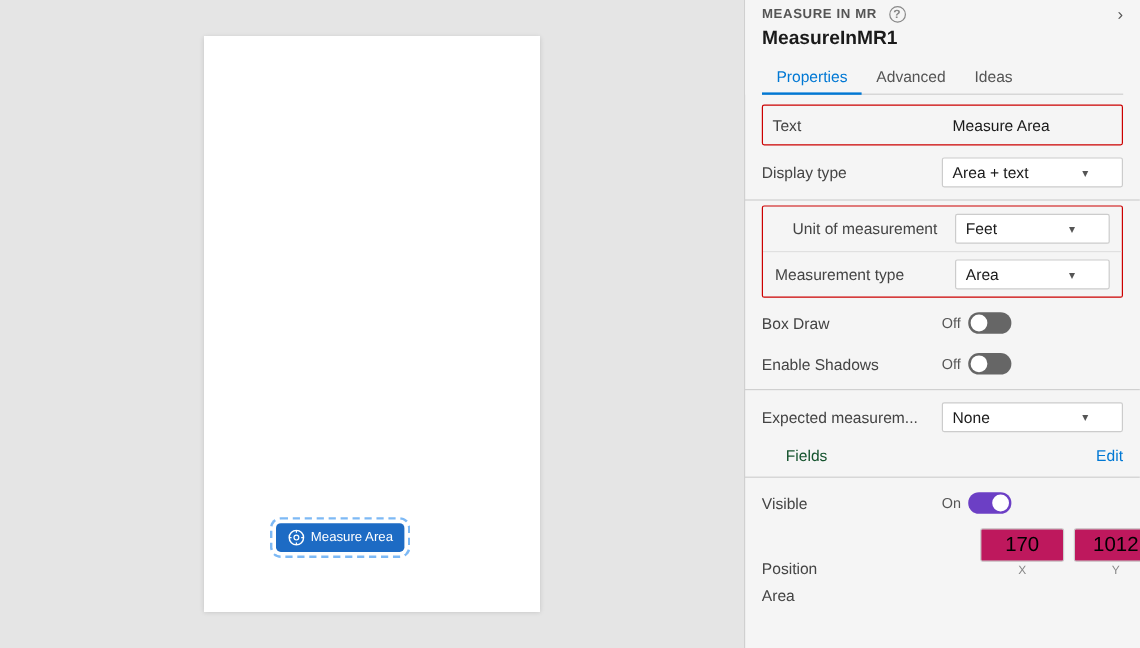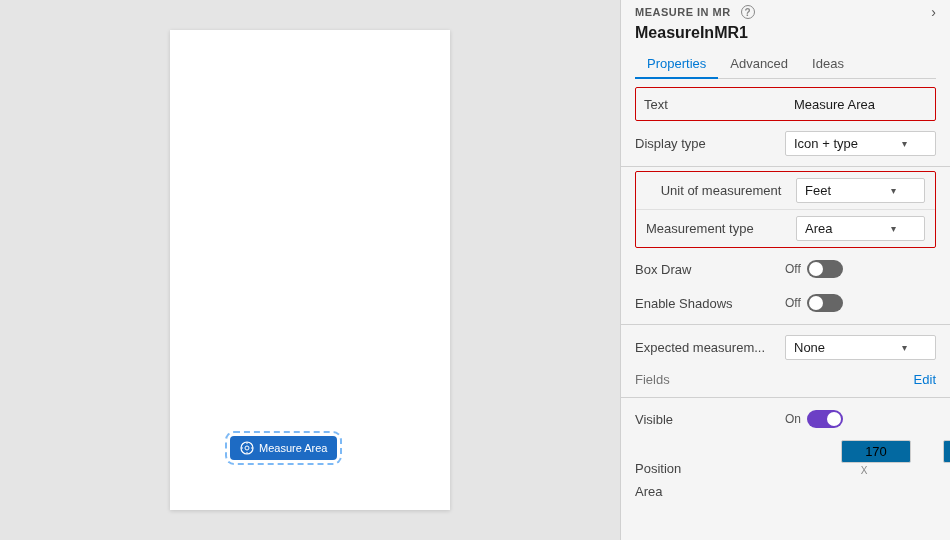--- a/index.html
+++ b/index.html
@@ -221,22 +221,23 @@
     }
 
     
     .fields-row {
       display: flex;
       align-items: center;
       padding: 6px 14px;
     }
     .fields-label {
       flex: 1;
-      color: #737373;
-      font-size: 13px;
+      color: #14532d;
+      font-size: 13px;
+      margin-left: 20px;
     }
     .fields-edit {
       color: #0078d4;
       font-size: 13px;
       cursor: pointer;
       font-weight: 500;
     }
 
     
     .pos-size-row {
@@ -258,25 +259,24 @@
     }
     .pos-size-field {
       display: flex;
       flex-direction: column;
       align-items: center;
     }
     .pos-size-input {
       border: 1px solid #ccc;
       border-radius: 2px;
       padding: 3px 6px;
-      font-size: 13px;
+      font-size: 17px;
       width: 70px;
       text-align: center;
-      background: #0369a1;
-      margin-left: 24px;
+      background: #be185d;
     }
     .pos-size-sublabel {
       font-size: 10px;
       color: #888;
       margin-top: 2px;
     }
 
     .info-icon {
       width: 14px;
       height: 14px;
@@ -337,21 +337,21 @@
       <div class="prop-label">Text</div>
       <div class="prop-value">
         <span>Measure Area</span>
       </div>
     </div>
 
     <div class="prop-row">
       <div class="prop-label">Display type</div>
       <div class="prop-value">
         <div class="dropdown-box">
-          <span>Icon + type</span>
+          <span>Area + text</span>
           <span class="chevron">▾</span>
         </div>
       </div>
     </div>
 
     <div class="divider"></div>
 
     <div class="red-border-group">
       <div class="prop-row">
         <div class="prop-label">Unit of measurement</div>

